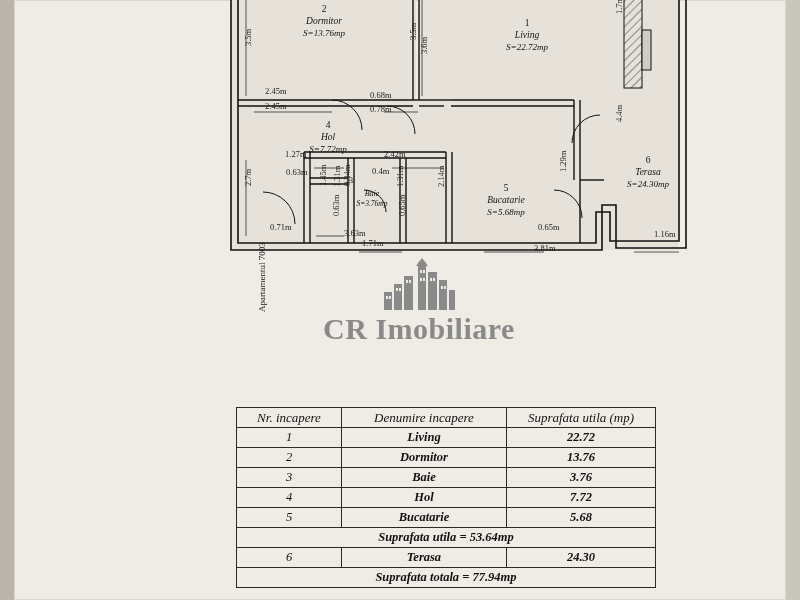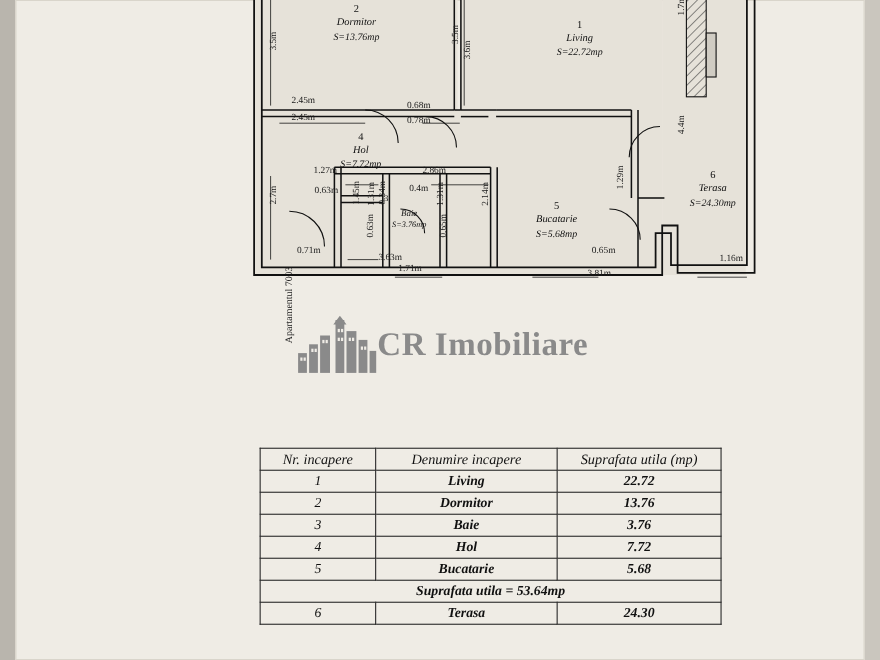--- a/index.html
+++ b/index.html
@@ -82,20 +82,21 @@
   .roomlabel.small .ar { font-size: 7.5px; }
 
   
   #watermark {
     position: absolute;
     left: 255px;
     top: 258px;
     width: 300px;
     height: 110px;
     display: flex;
+    flex-direction: column;
     align-items: center;
     justify-content: flex-start;
   }
   #wm-logo {
     width: 74px;
     height: 52px;
     position: relative;
   }
   #wm-text {
     margin-top: 2px;
@@ -292,21 +293,21 @@
     <div class="dim rot" style="left:600px; top:14px;">1.7m</div>
     <div class="dim rot" style="left:600px; top:122px;">4.4m</div>
 
     <div class="dim" style="left:251px; top:86px;">2.45m</div>
     <div class="dim" style="left:251px; top:101px;">2.45m</div>
     <div class="dim" style="left:356px; top:90px;">0.68m</div>
     <div class="dim" style="left:356px; top:104px;">0.78m</div>
 
     <div class="dim rot" style="left:229px; top:186px;">2.7m</div>
     <div class="dim" style="left:271px; top:149px;">1.27m</div>
-    <div class="dim" style="left:370px; top:149px;">2.86m</div>
+    <div class="dim" style="left:370px; top:149px;">2.42m</div>
     <div class="dim rot" style="left:544px; top:172px;">1.29m</div>
 
     <div class="dim" style="left:272px; top:167px;">0.63m</div>
     <div class="dim rot" style="left:328px; top:186px;">0.34m</div>
     <div class="dim" style="left:358px; top:166px;">0.4m</div>
     <div class="dim rot" style="left:304px; top:186px;">1.45m</div>
     <div class="dim rot" style="left:318px; top:187px;">1.31m</div>
     <div class="dim rot" style="left:381px; top:187px;">1.31m</div>
     <div class="dim rot" style="left:422px; top:187px;">2.14m</div>
 
@@ -393,17 +394,20 @@
           <td class="c-area">5.68</td>
         </tr>
         <tr>
           <td class="c-total" colspan="3">Suprafata utila = 53.64mp</td>
         </tr>
         <tr>
           <td class="c-num">6</td>
           <td class="c-name">Terasa</td>
           <td class="c-area">24.30</td>
         </tr>
+        <tr>
+          <td class="c-total" colspan="3">Suprafata totala = 77.94mp</td>
+        </tr>
       </tbody>
     </table>
   </div>
 
 </div>
 
 </body></html>

